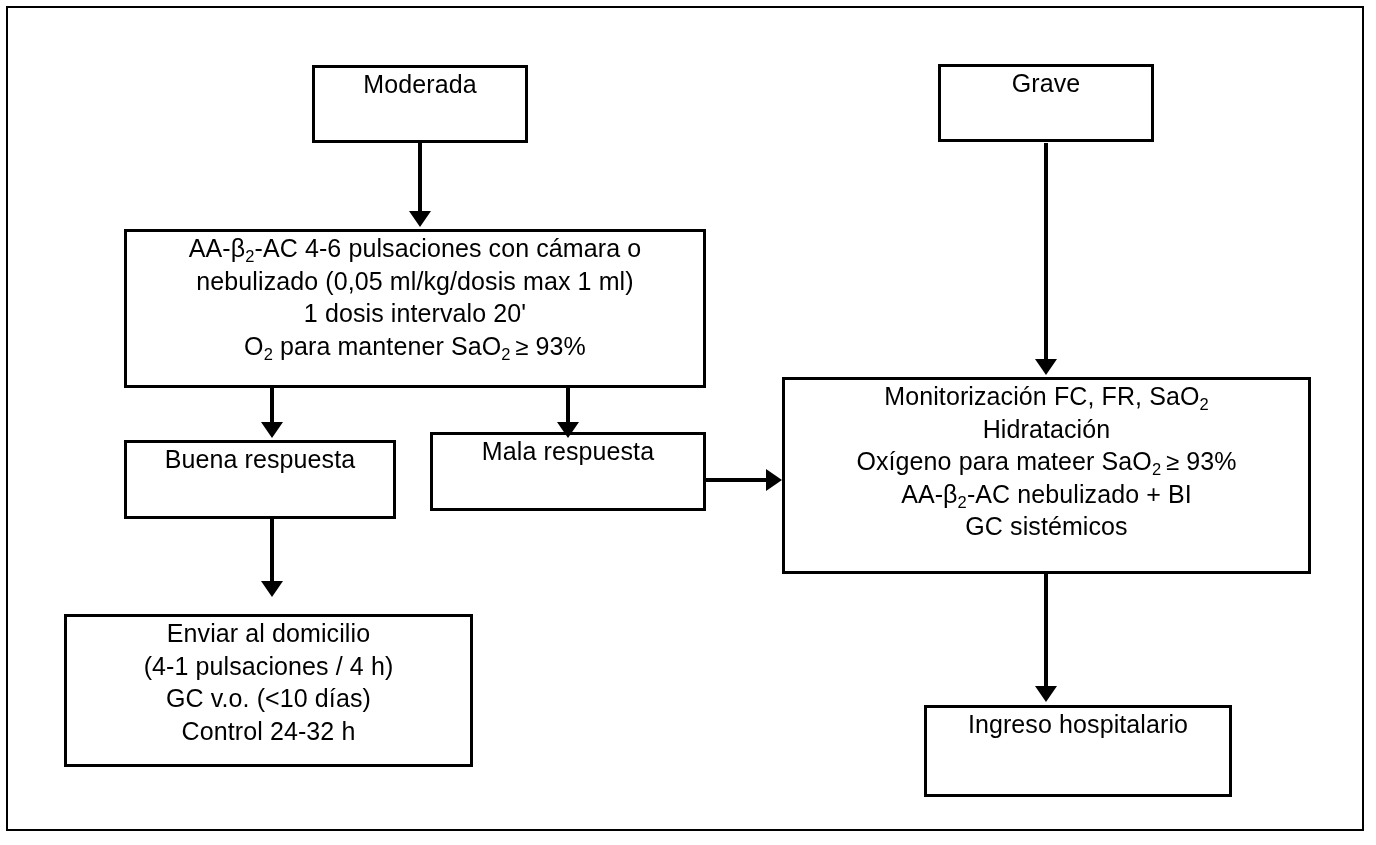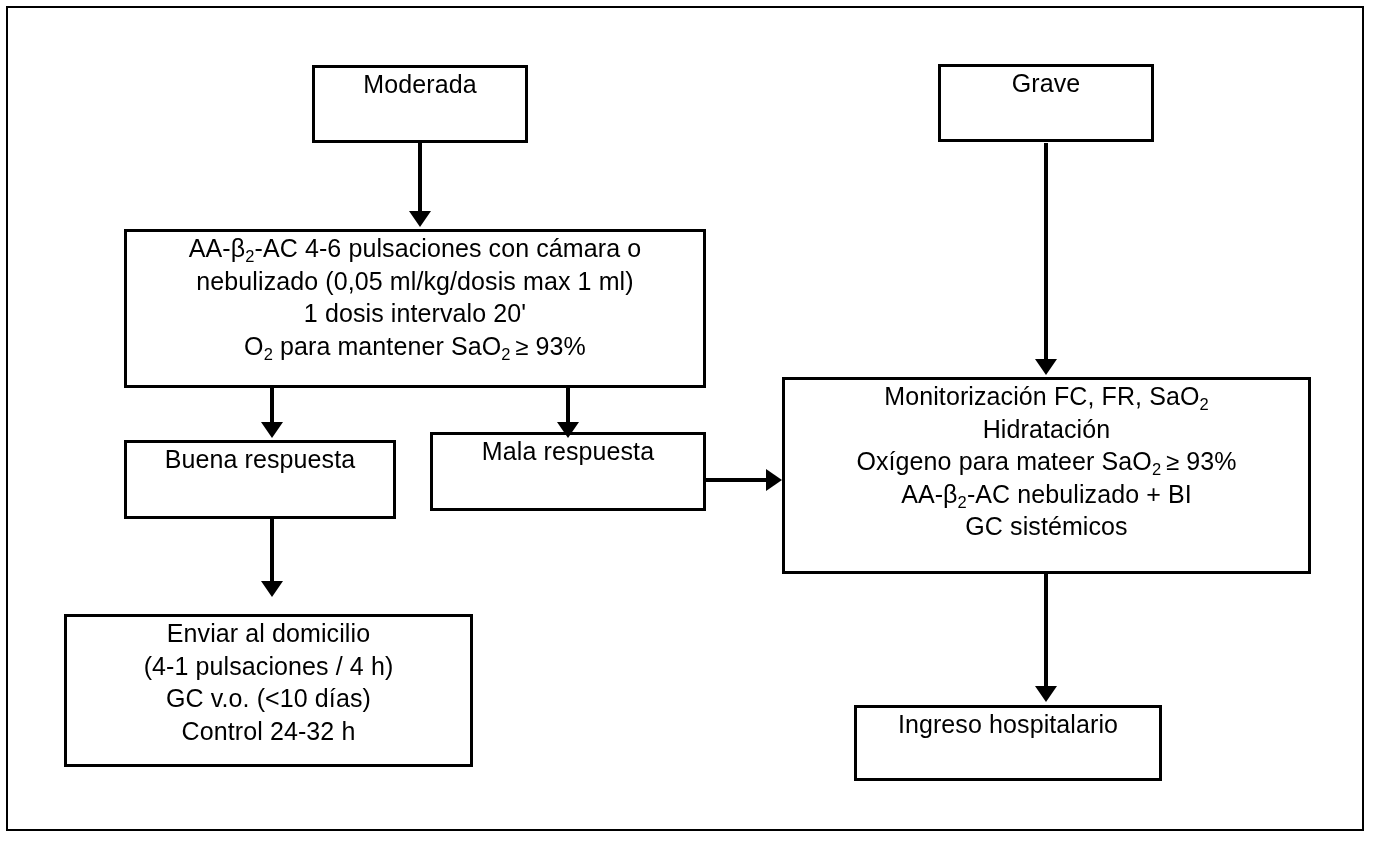--- a/index.html
+++ b/index.html
@@ -111,21 +111,21 @@
 
   <div class="node" style="left:64px; top:598px; width:409px; height:153px;margin-top:16px;">
     <span class="txt">
       <span class="ln">Enviar al domicilio</span>
       <span class="ln">(4-1 pulsaciones / 4 h)</span>
       <span class="ln">GC v.o. (&lt;10 días)</span>
       <span class="ln">Control 24-32 h</span>
     </span>
   </div>
 
-  <div class="node" style="left:854px; top:705px; width:308px; height:76px;">
+  <div class="node" style="left:924px; top:705px; width:308px; height:92px;">
     <span class="txt">Ingreso hospitalario</span>
   </div>
 
   <div class="vline" style="left:418px; top:143px; height:70px;"></div>
   <div class="arrow-down" style="left:409px; top:211px;"></div>
 
   <div class="vline" style="left:1044px; top:143px; height:218px;"></div>
   <div class="arrow-down" style="left:1035px; top:359px;"></div>
 
   <div class="vline" style="left:270px; top:388px; height:36px;"></div>

